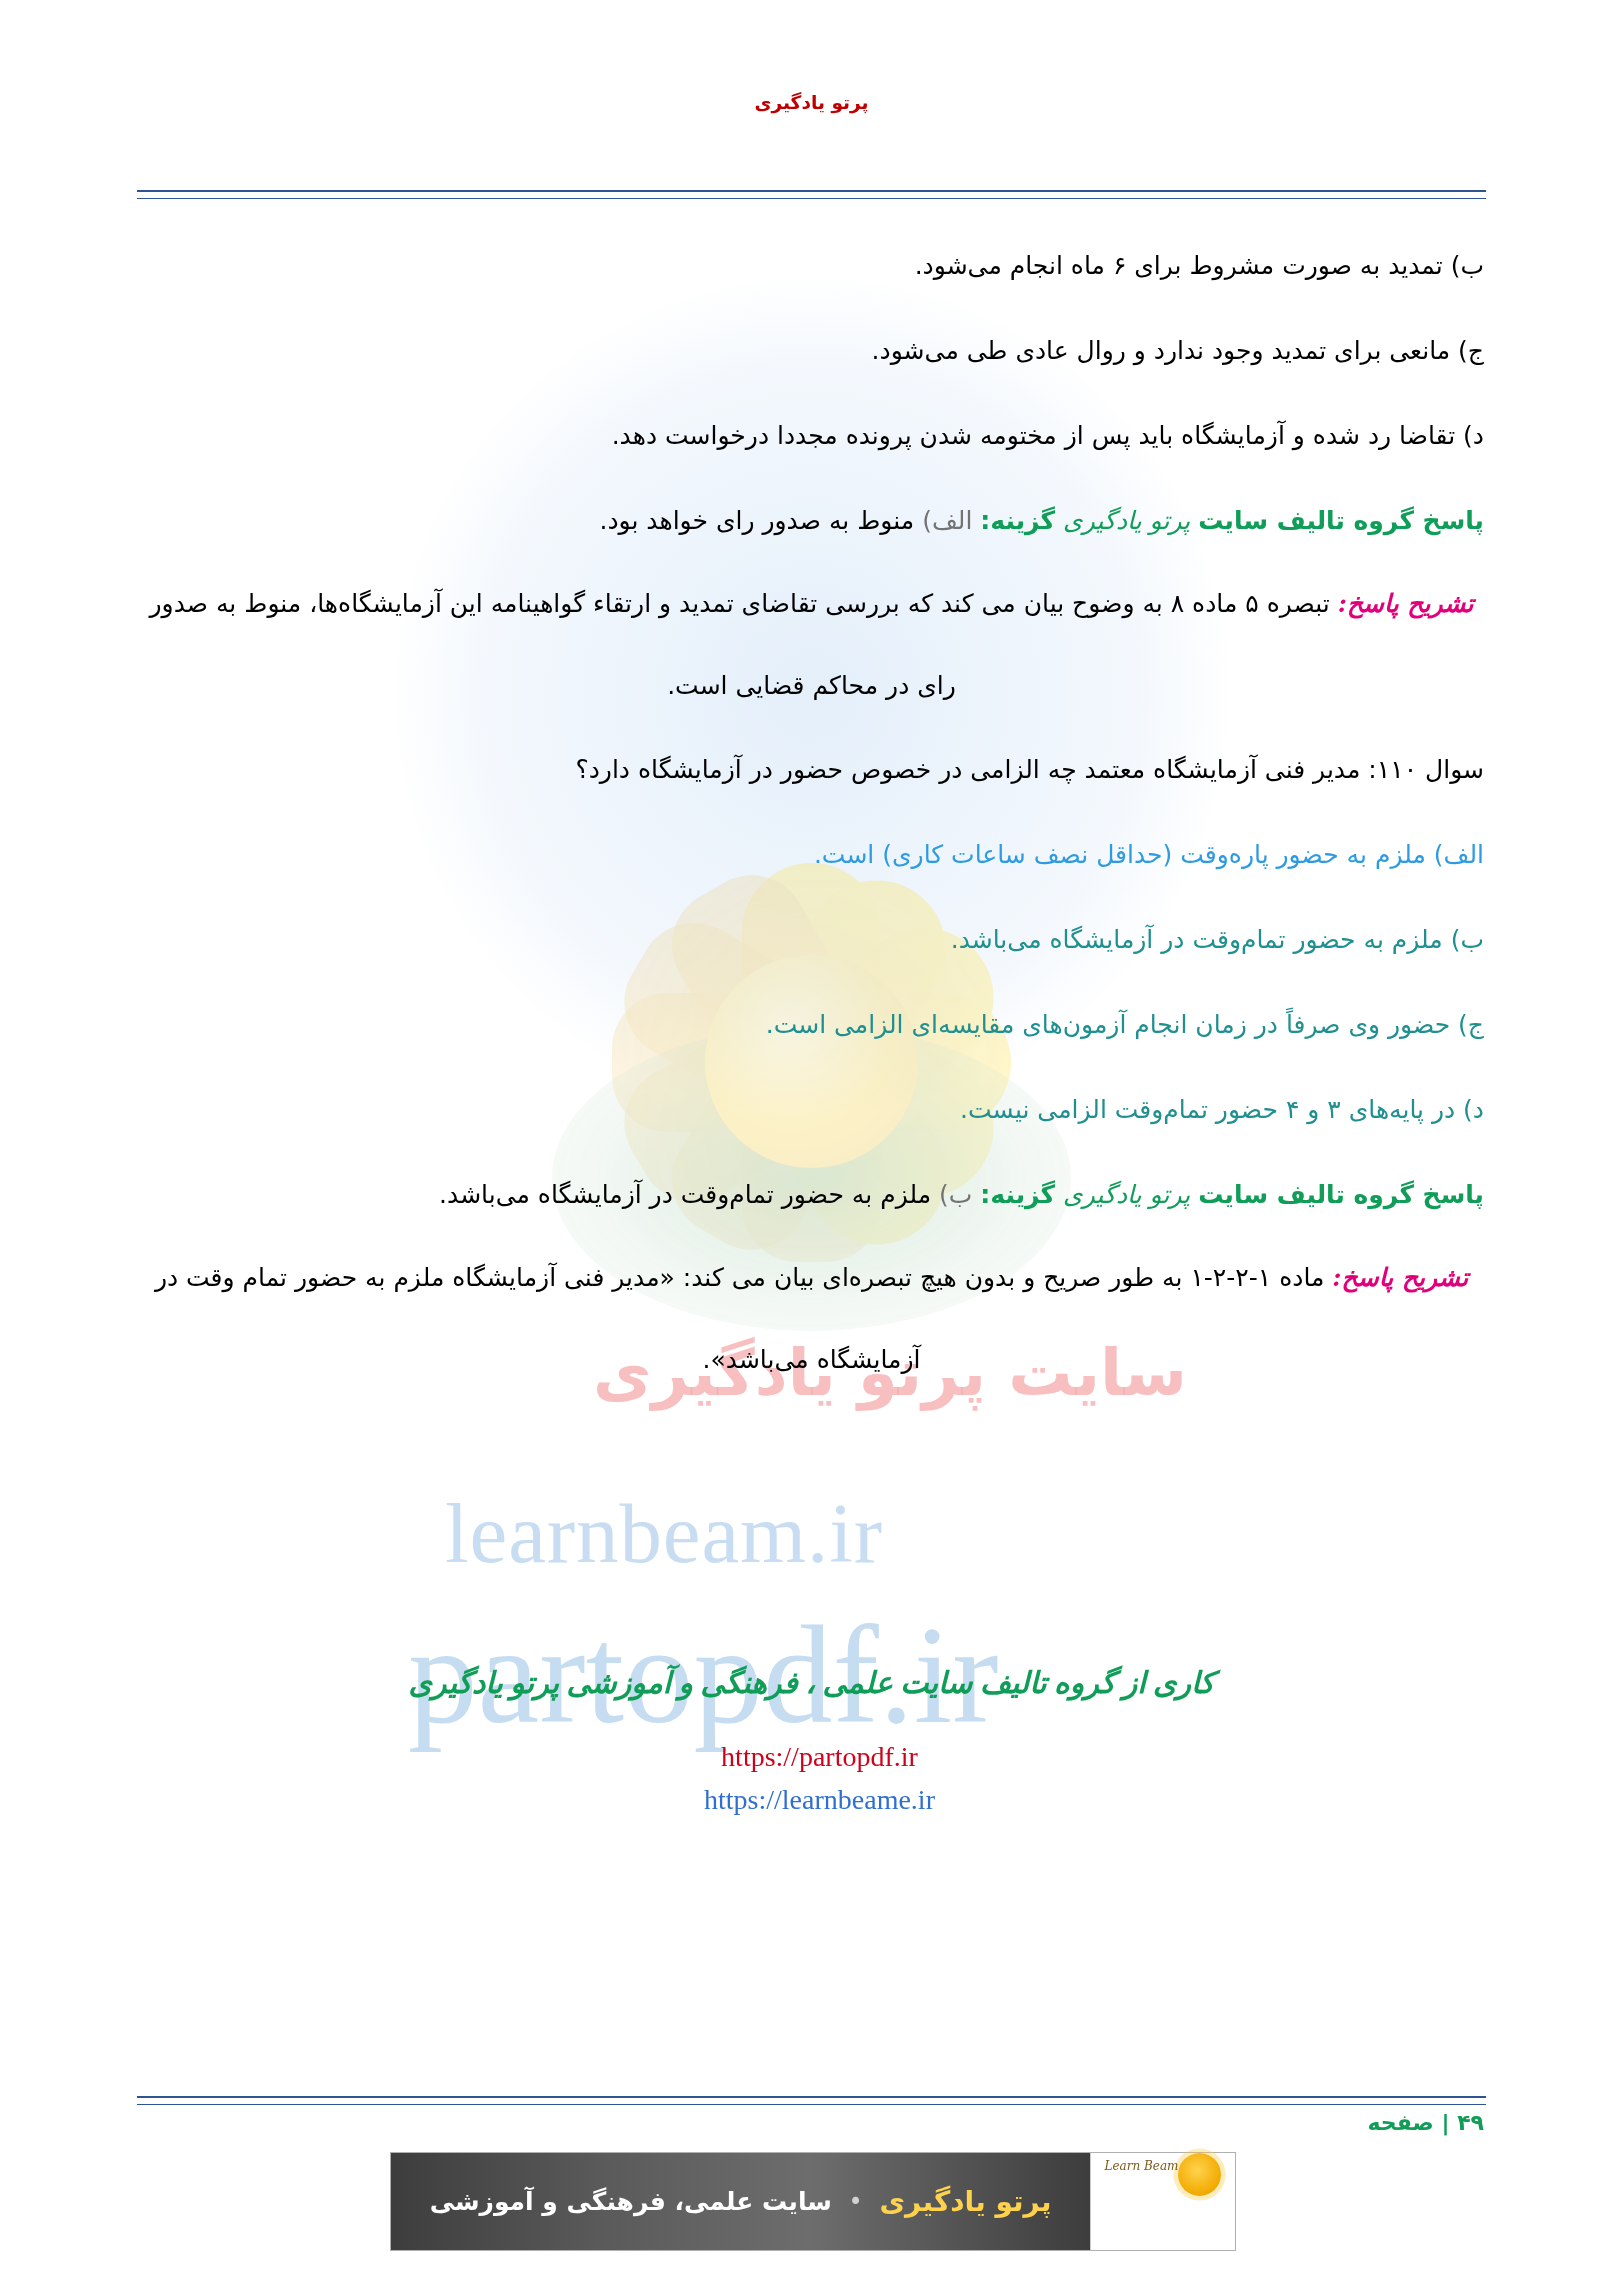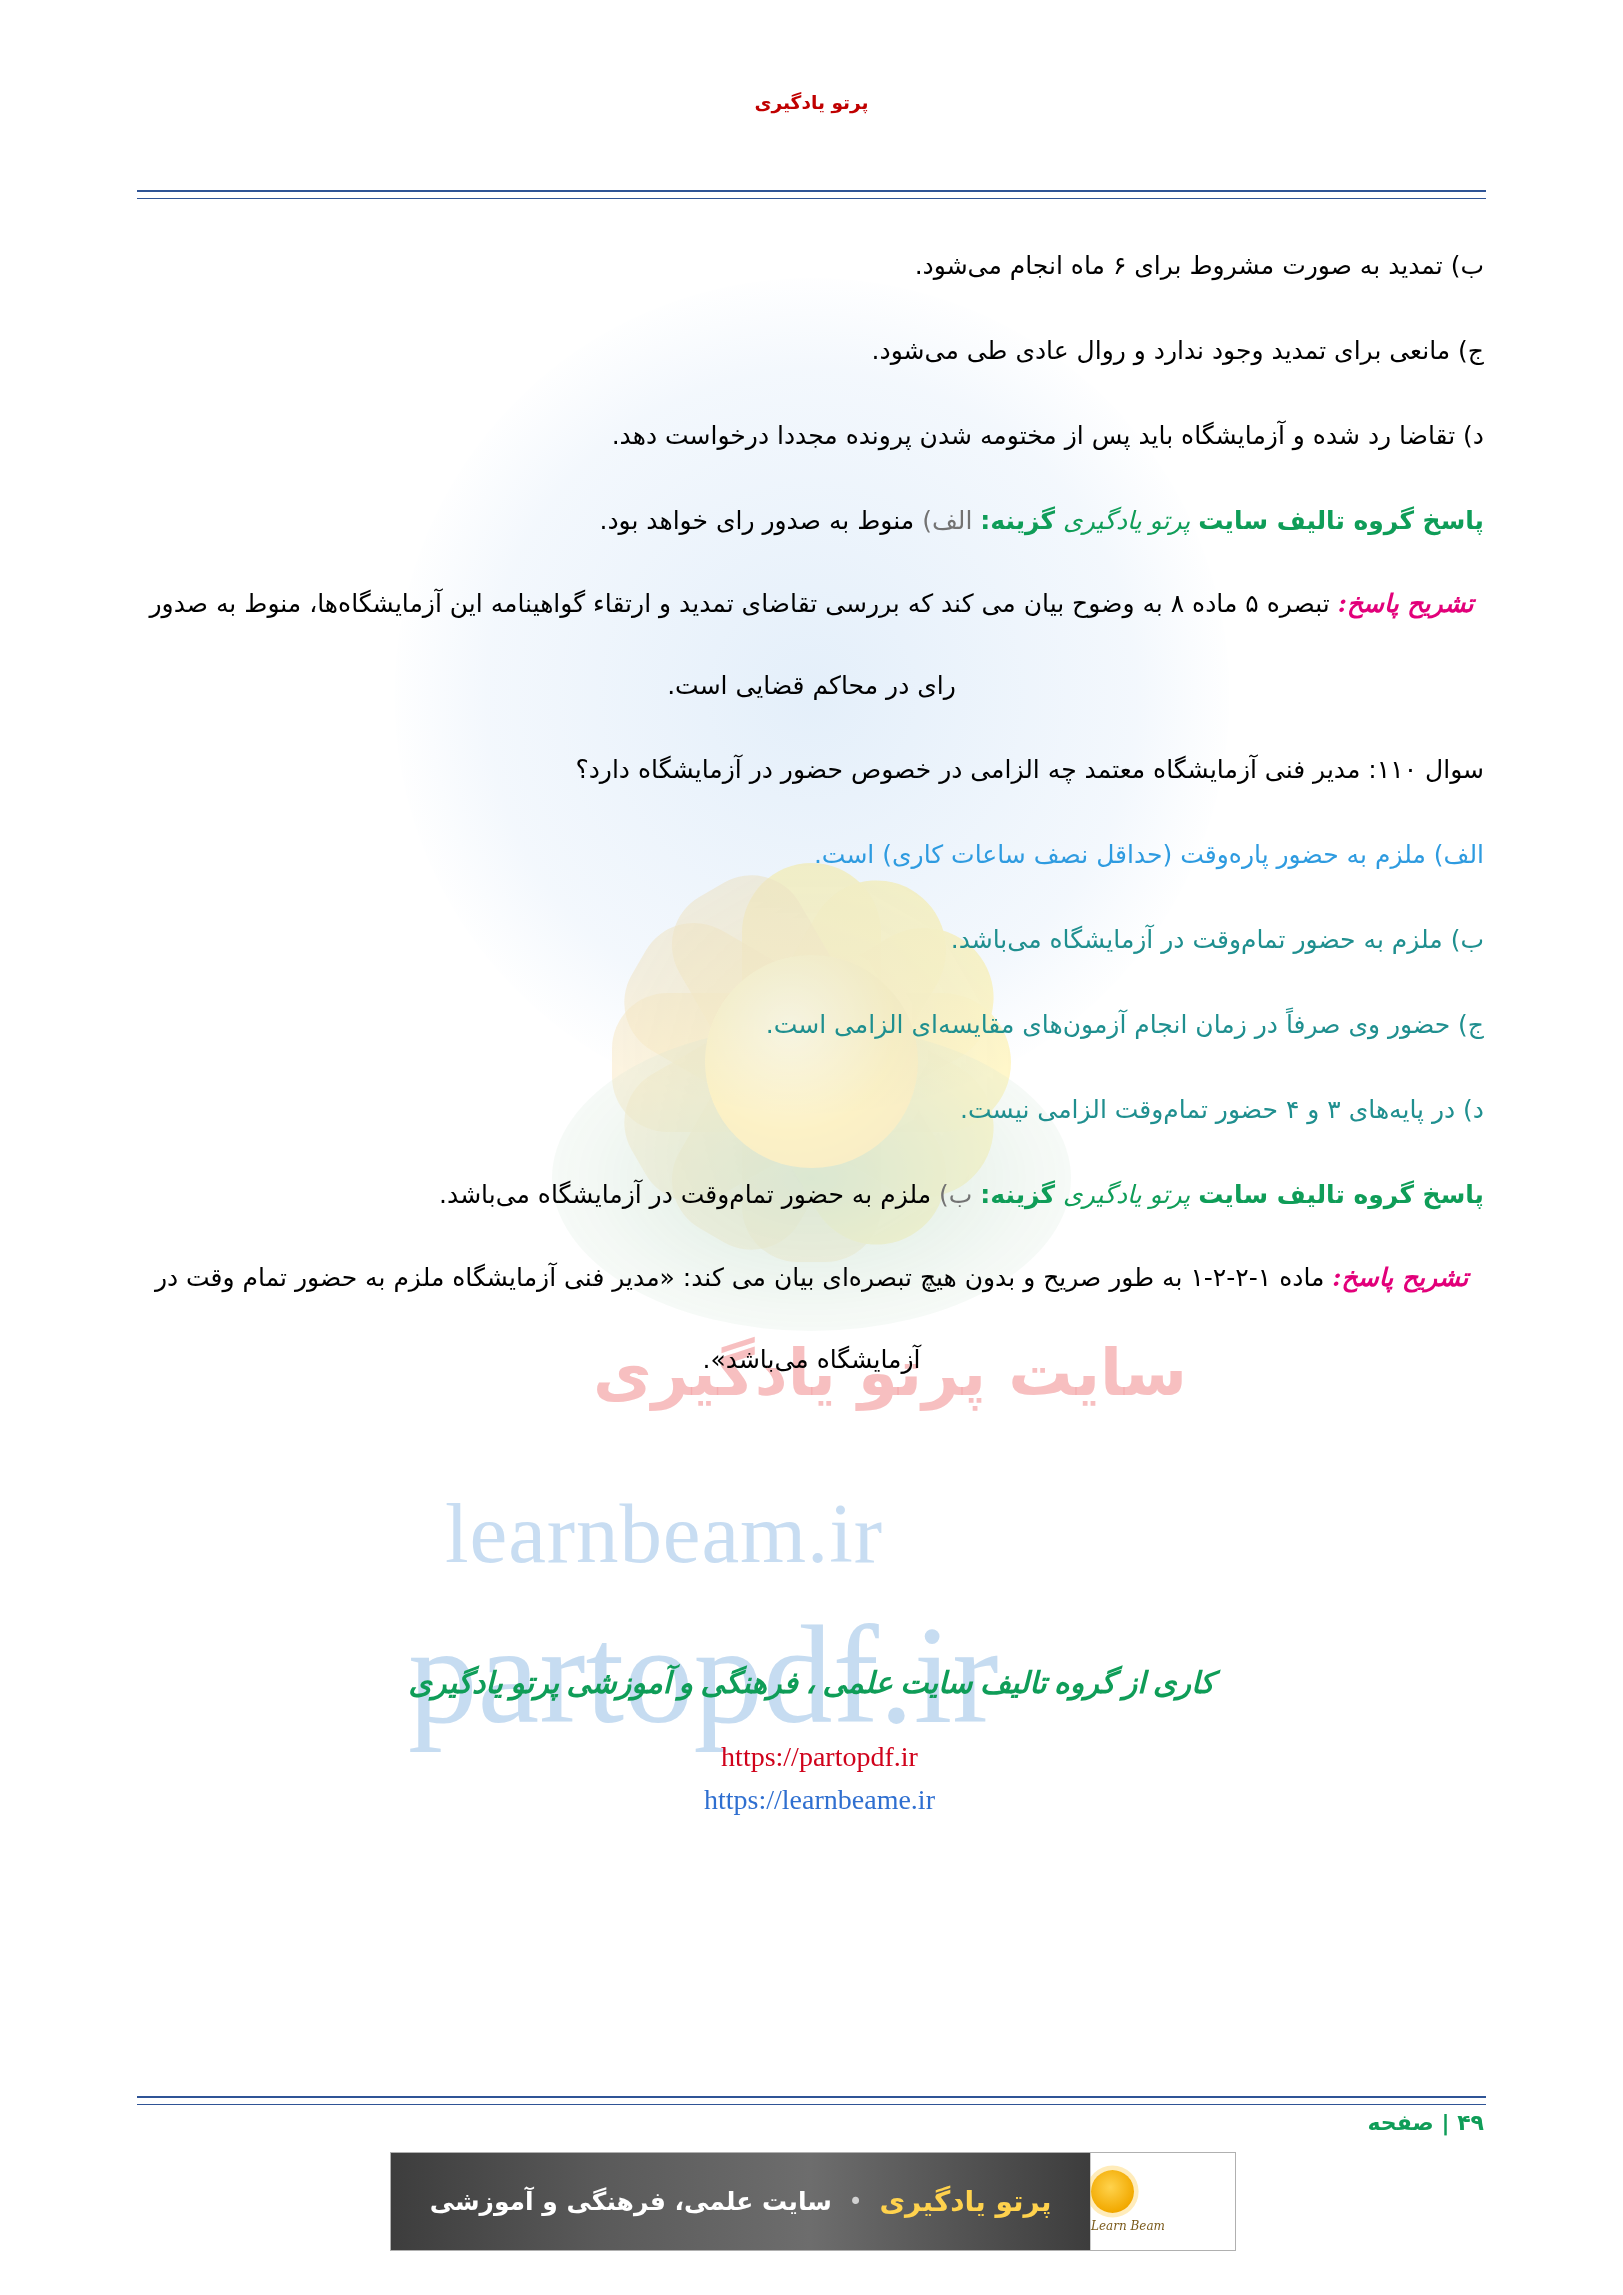--- a/index.html
+++ b/index.html
@@ -238,22 +238,21 @@
     border: 0.9px solid #b0b0b0;
     background: #ffffff;
     display: flex;
     align-items: center;
   }
   .footer-logo {
     width: 144px;
     height: 100%;
     border-left: 0.9px solid #c9c9c9;
     display: flex;
-    flex-direction: column;
-    align-items: flex-end;
+    align-items: flex-start;
     justify-content: center;
   }
   .footer-logo .sun {
     width: 43px;
     height: 43px;
     border-radius: 50%;
     background: radial-gradient(circle at 45% 40%, #ffd34d 0%, #f2a900 70%, #e08f00 100%);
     box-shadow: 0 0 0 4.6px rgba(255,200,60,.35);
   }
   .footer-logo .logo-text {

